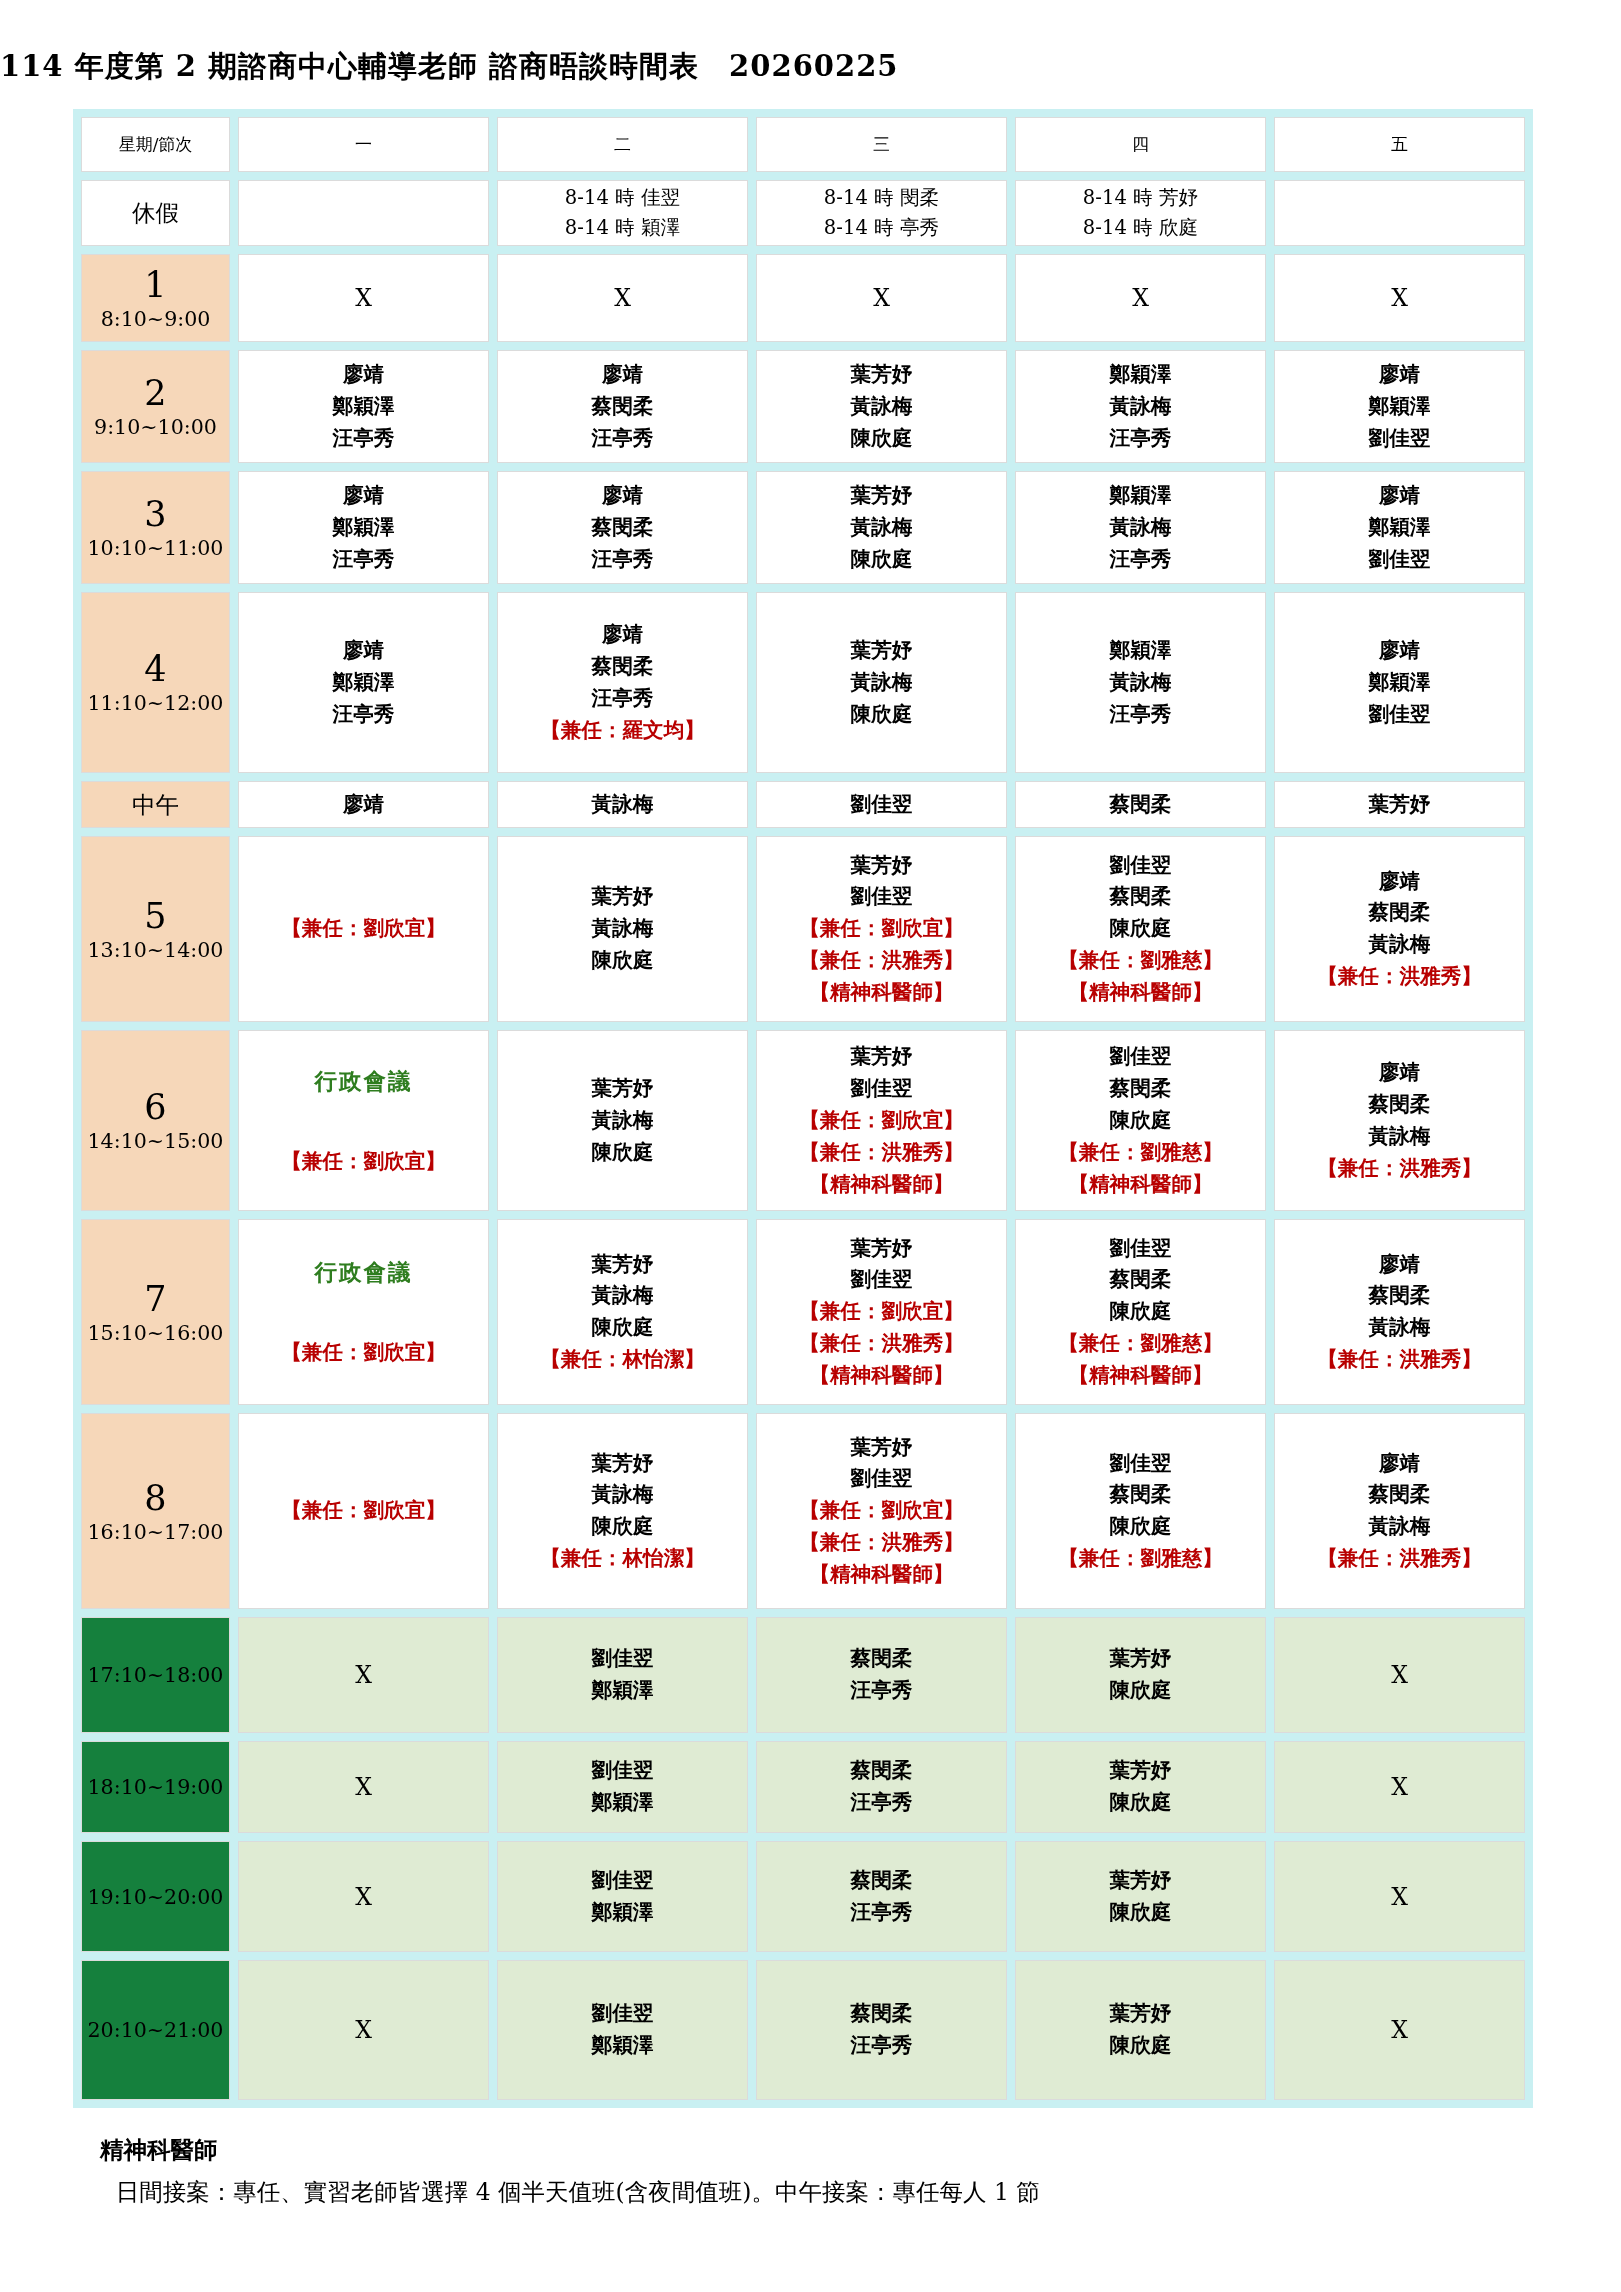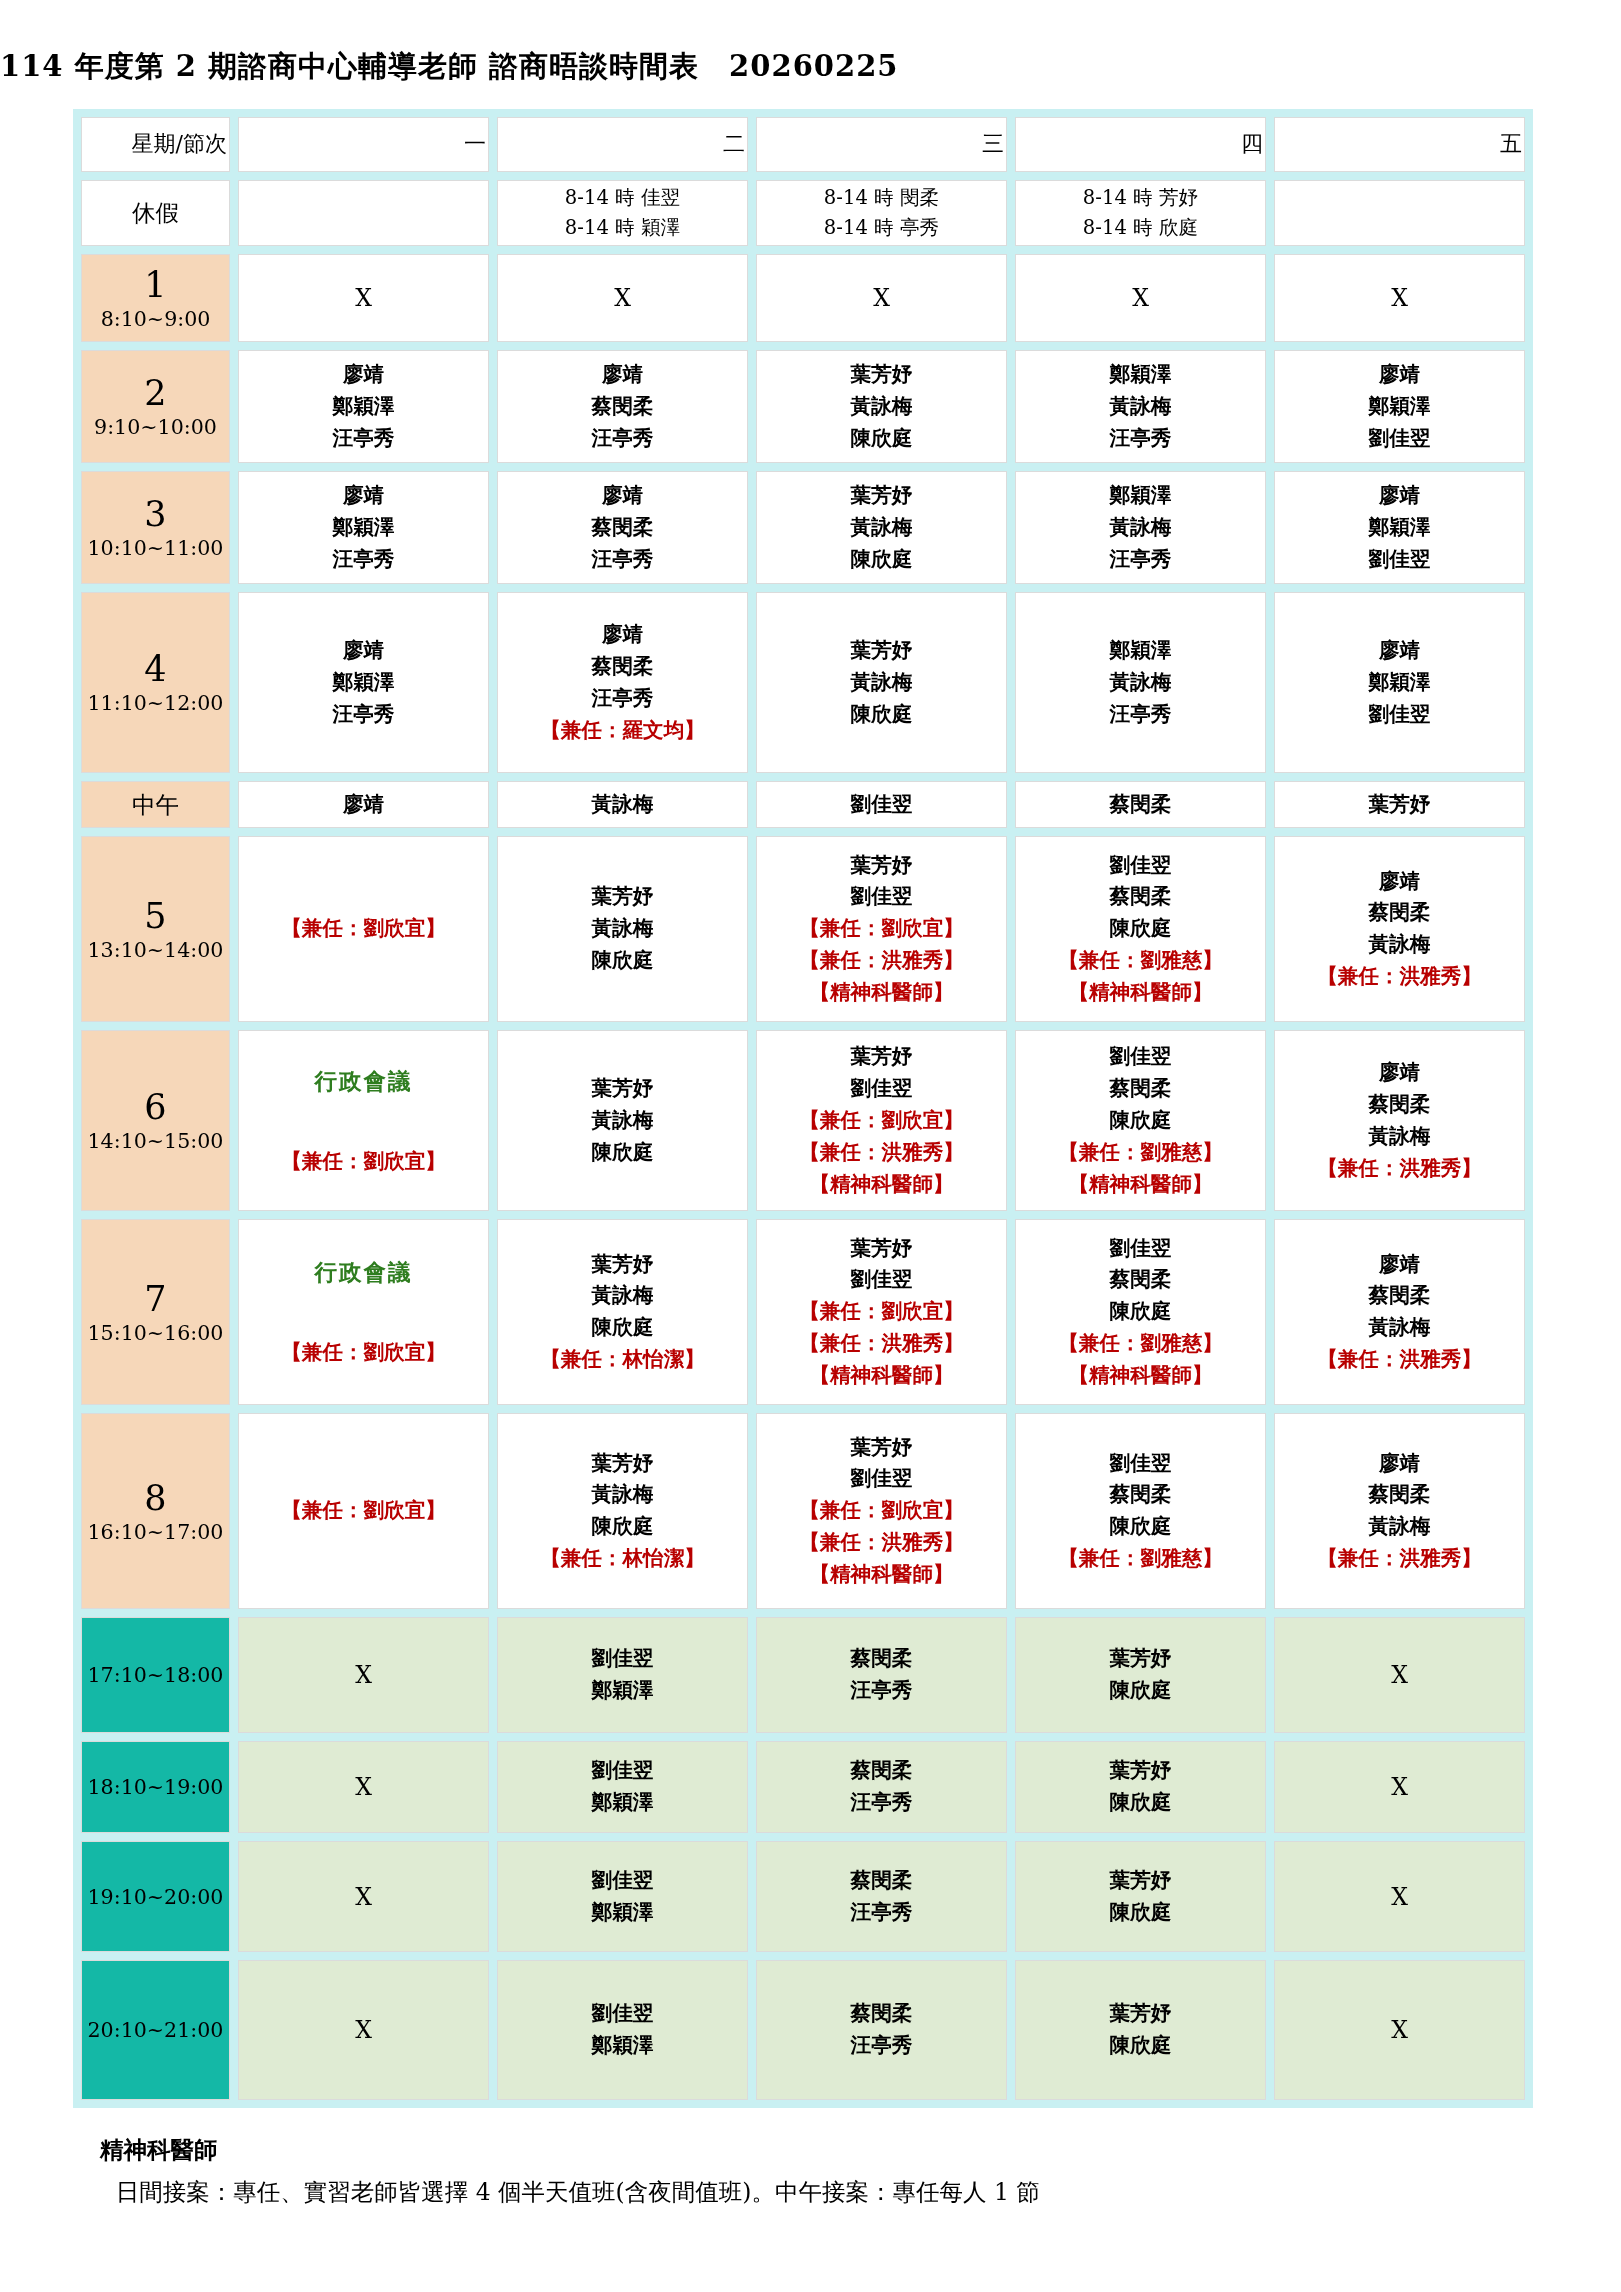--- a/index.html
+++ b/index.html
@@ -14,29 +14,29 @@
     margin:21.6px 0 0 73px;
     border-collapse:separate;border-spacing:8.8px;
     background:#C9F0F2;table-layout:fixed;
   }
   col.c0{width:149px;} col.cd{width:251px;}
   td{
     background:#ffffff;border:1px solid #DBDBDB;
     text-align:center;vertical-align:middle;padding:2px;overflow:hidden;
   }
   tr.hdr{height:55px;}
-  .hcell{font-size:22px;text-align:right;}
+  .hcell{font-size:17px;}
   
   .r0{height:59px;}  .r1{height:88px;}  .r2{height:113px;} .r3{height:113px;}
   .r4{height:181px;} .r5{height:47px;}  .r6{height:186px;} .r7{height:181px;}
   .r8{height:186px;} .r9{height:196px;} .r10{height:116px;}.r11{height:92px;}
   .r12{height:111px;}.r13{height:140px;}
   
   .lbl-period,.lbl-noon{background:#F6D7B9;}
-  .lbl-evening{background:#14b8a6;}
+  .lbl-evening{background:#15803d;}
   td.ev{background:#DFEBD3;}
   .pnum{font-size:35px;line-height:1.2;}
   .ptime{font-size:20.6px;line-height:1.3;}
   .ltext{font-size:23.5px;}
   .etime{font-size:20.6px;}
   
   .ln{line-height:1.55;}
   .ln-name{font-size:20.6px;font-weight:bold;}
   .ln-shift{font-size:19.6px;}
   .ln-red{font-size:20.6px;font-weight:bold;color:#B80000;}

